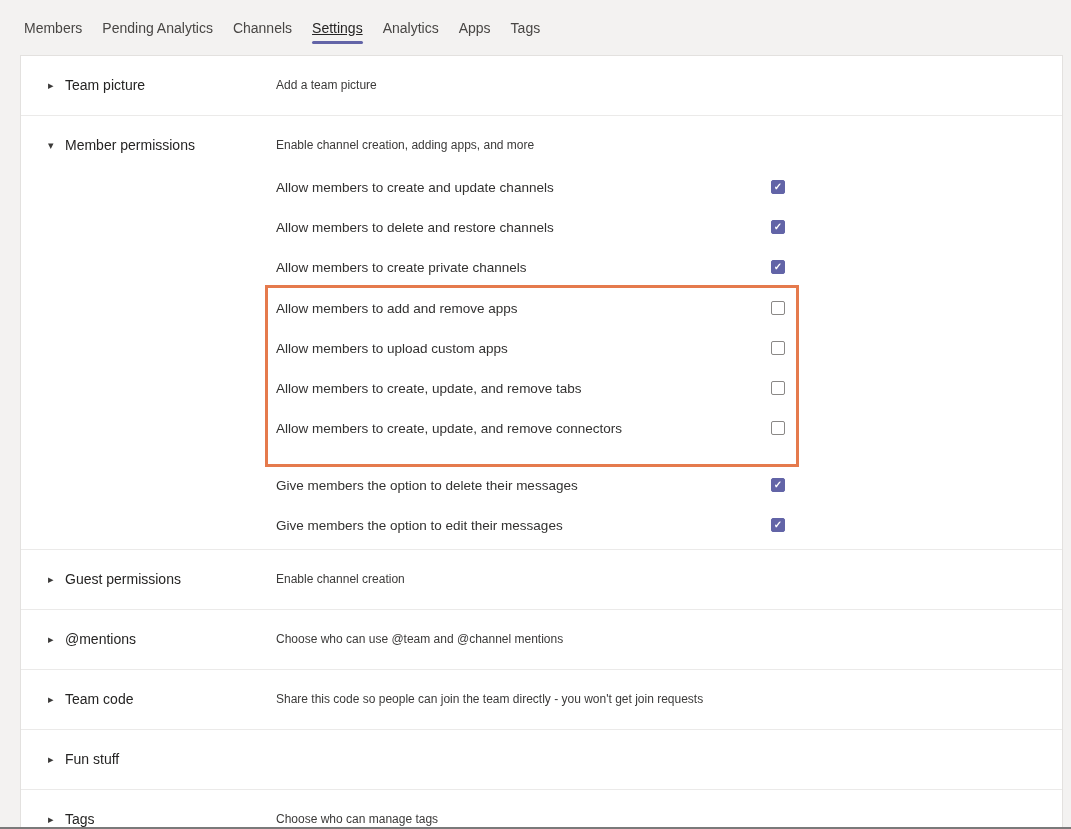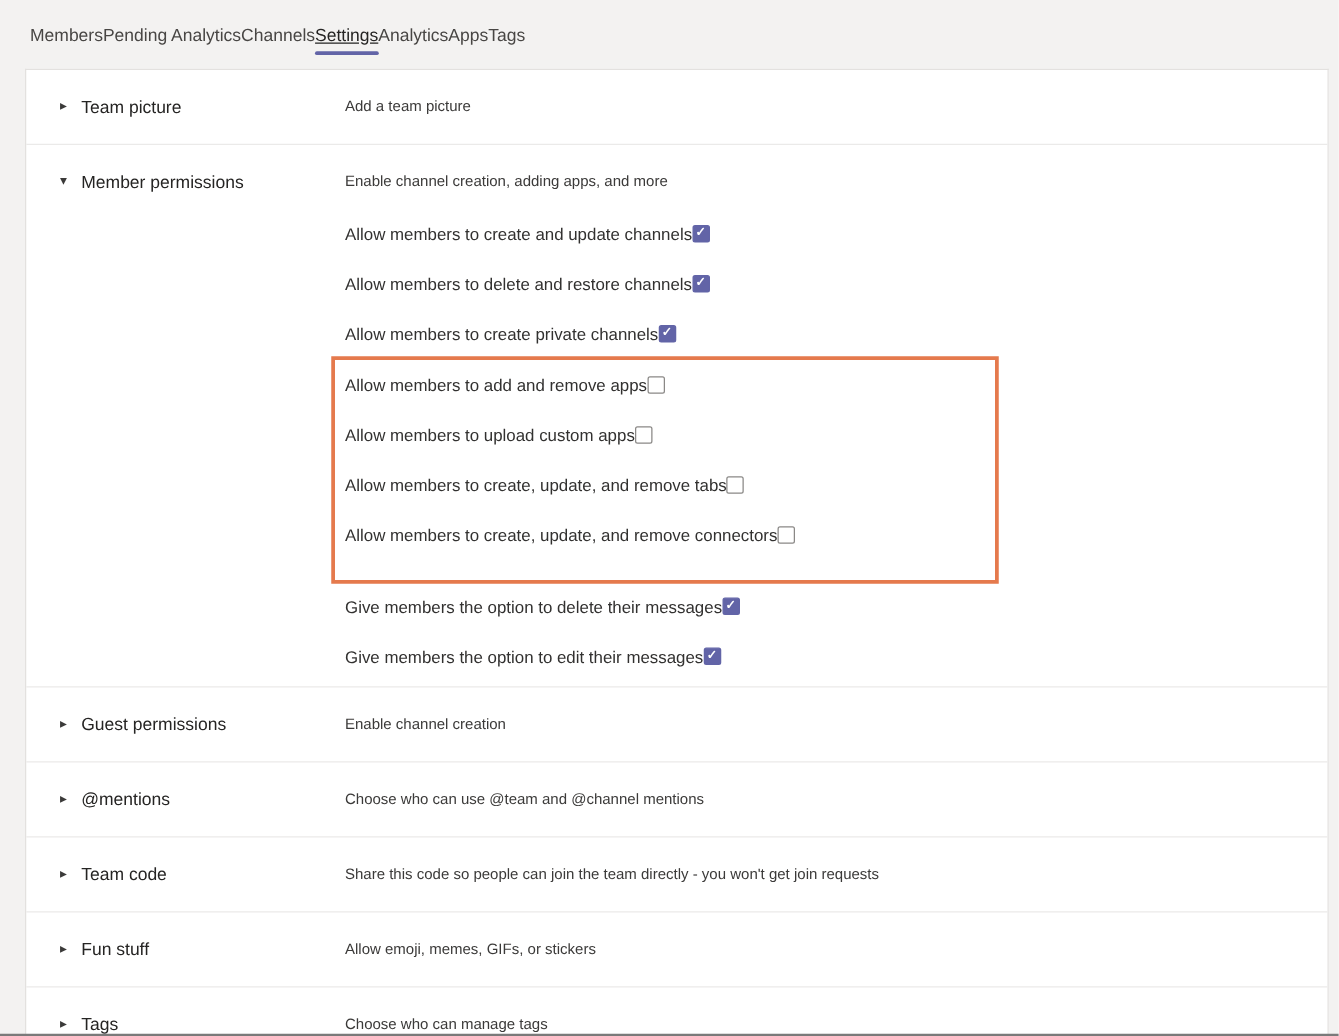--- a/index.html
+++ b/index.html
@@ -10,20 +10,21 @@
     overflow:hidden;
     position:relative;
     color:#252423;
   }
 
   
   .tabbar {
     height:55px;
     display:flex;
     align-items:center;
+    gap:20px;
     padding-left:24px;
   }
   .tab {
     font-size:14px;
     color:#484644;
     cursor:pointer;
     position:relative;
     white-space:nowrap;
   }
   .tab.active { color:#252423;text-decoration:underline; }
@@ -71,20 +72,21 @@
     font-size:12px;
     color:#3b3a39;
   }
 
   
   .options { margin:12px 0 -16px 255px; width:509px; }
   .option-row {
     height:40px;
     display:flex;
     align-items:center;
+    justify-content:space-between;
   }
   .option-label { font-size:13.5px; color:#323130; }
   .checkbox {
     width:14px; height:14px;
     border:1px solid #8a8886;
     border-radius:2px;
     background:#fff;
     display:flex;
     align-items:center;
     justify-content:center;
@@ -204,21 +206,20 @@
       <div class="section-header">
         <span class="chevron">▸</span>
         <span class="section-label">Team code</span>
         <span class="section-desc">Share this code so people can join the team directly - you won't get join requests</span>
       </div>
     </section>
     <section class="section">
       <div class="section-header">
         <span class="chevron">▸</span>
         <span class="section-label">Fun stuff</span>
-        <span class="section-desc">Allow emoji, memes, GIFs, or stickers</span>
       </div>
     </section>
     <section class="section">
       <div class="section-header">
         <span class="chevron">▸</span>
         <span class="section-label">Tags</span>
         <span class="section-desc">Choose who can manage tags</span>
       </div>
     </section>
   </main>

